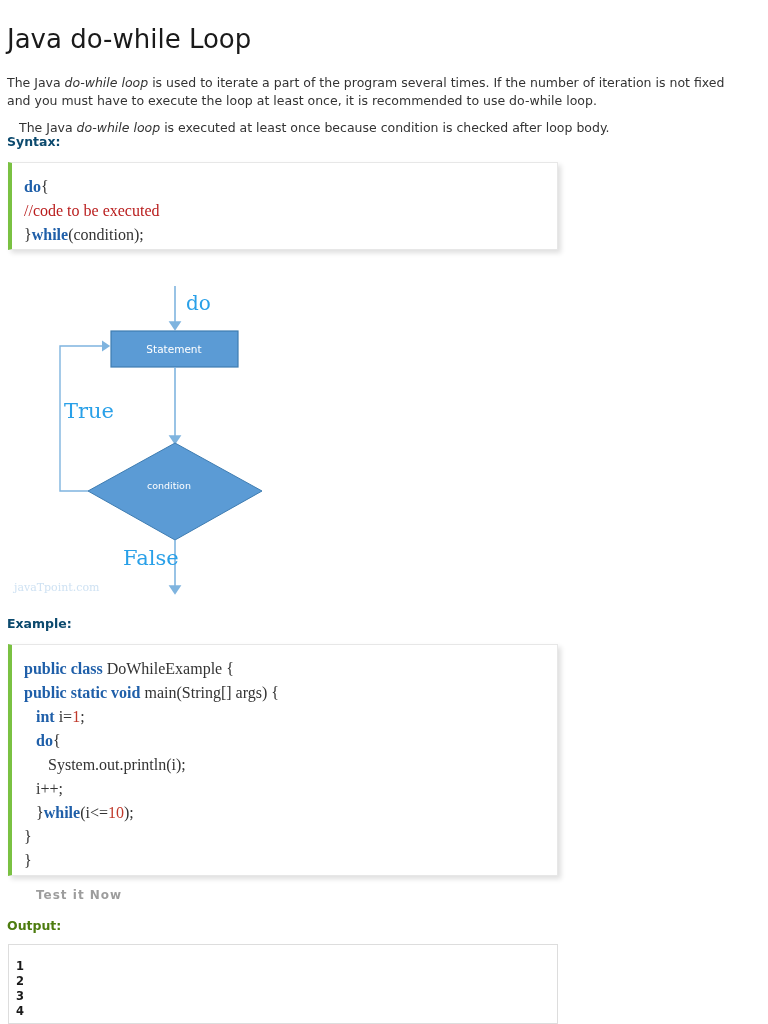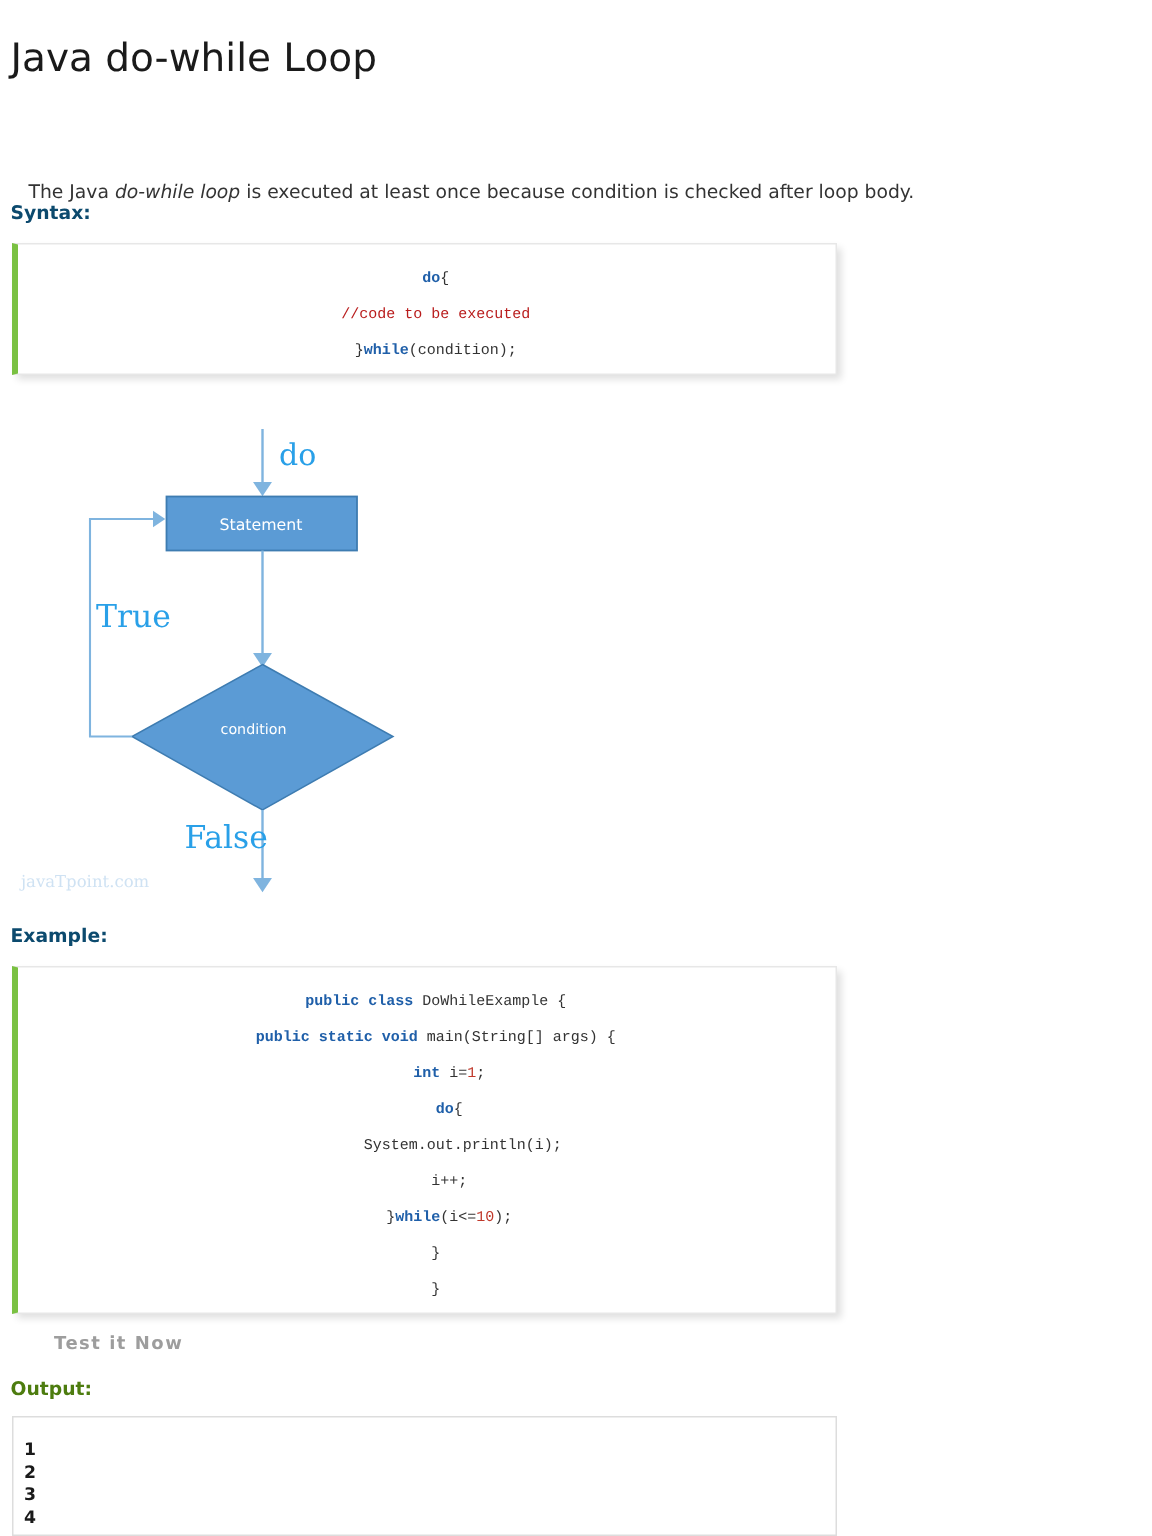--- a/index.html
+++ b/index.html
@@ -70,26 +70,25 @@
   .codebox {
     position: absolute;
     left: 8px;
     background: #ffffff;
     border: 1px solid #e7e7e7;
     border-left: 4px solid #7ac142;
     box-shadow: 3px 3px 5px rgba(0,0,0,0.13);
     box-sizing: border-box;
   }
   .codebox .line {
-    font-family: Liberation Mono, monospace;
-    font-size: 10px;
+    font-family: Liberation Serif, serif;
+    font-size: 16px;
     line-height: 24px;
     color: #333333;
     white-space: pre;
-    text-align: center;
   }
   .kw   { color: #1f5fa9; font-weight: bold; }
   .cmt  { color: #b91c1c; }
   .num  { color: #c0392b; }
 
   .box-syntax {
     top: 162px;
     width: 550px;
     height: 88px;
     padding: 12px 0 0 12px;
@@ -146,20 +145,21 @@
     font-family: "DejaVu Serif", "Liberation Serif", serif;
   }
 </style>
 </head>
 <body>
 
 <div class="page">
 
   <h1 class="page-title">Java do-while Loop</h1>
 
+  <p class="para p1"><span>The Java </span><em>do-while loop</em><span> is used to iterate a part of the program several times. If the number of iteration is not fixed and you must have to execute the loop at least once, it is recommended to use do-while loop.</span></p>
 
   <p class="para p2"><span>The Java </span><em>do-while loop</em><span> is executed at least once because condition is checked after loop body.</span></p>
 
   <div class="label-bold lbl-syntax">Syntax:</div>
 
   <div class="codebox box-syntax">
     <div class="line"><span class="kw">do</span><span>{</span></div>
     <div class="line"><span class="cmt">//code to be executed</span></div>
     <div class="line"><span>}</span><span class="kw">while</span><span>(condition);</span></div>
   </div>

